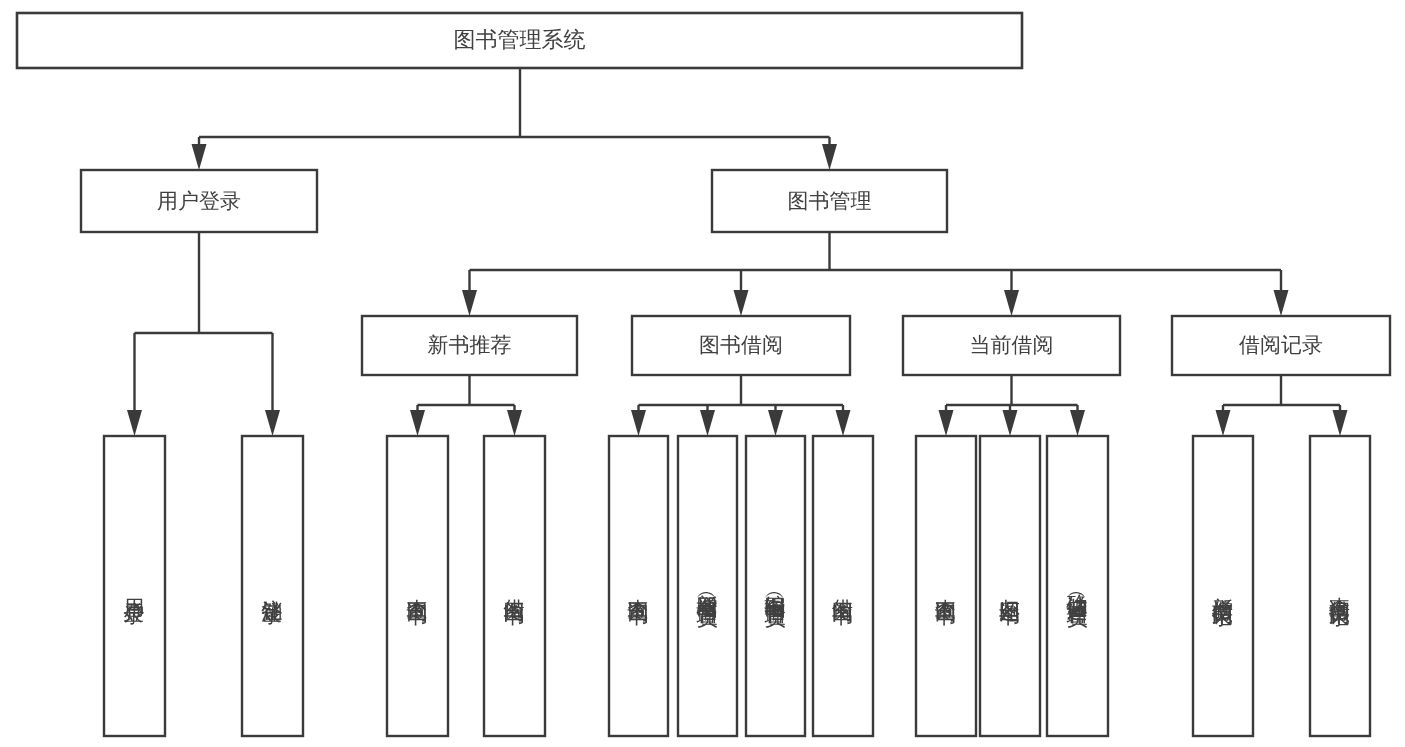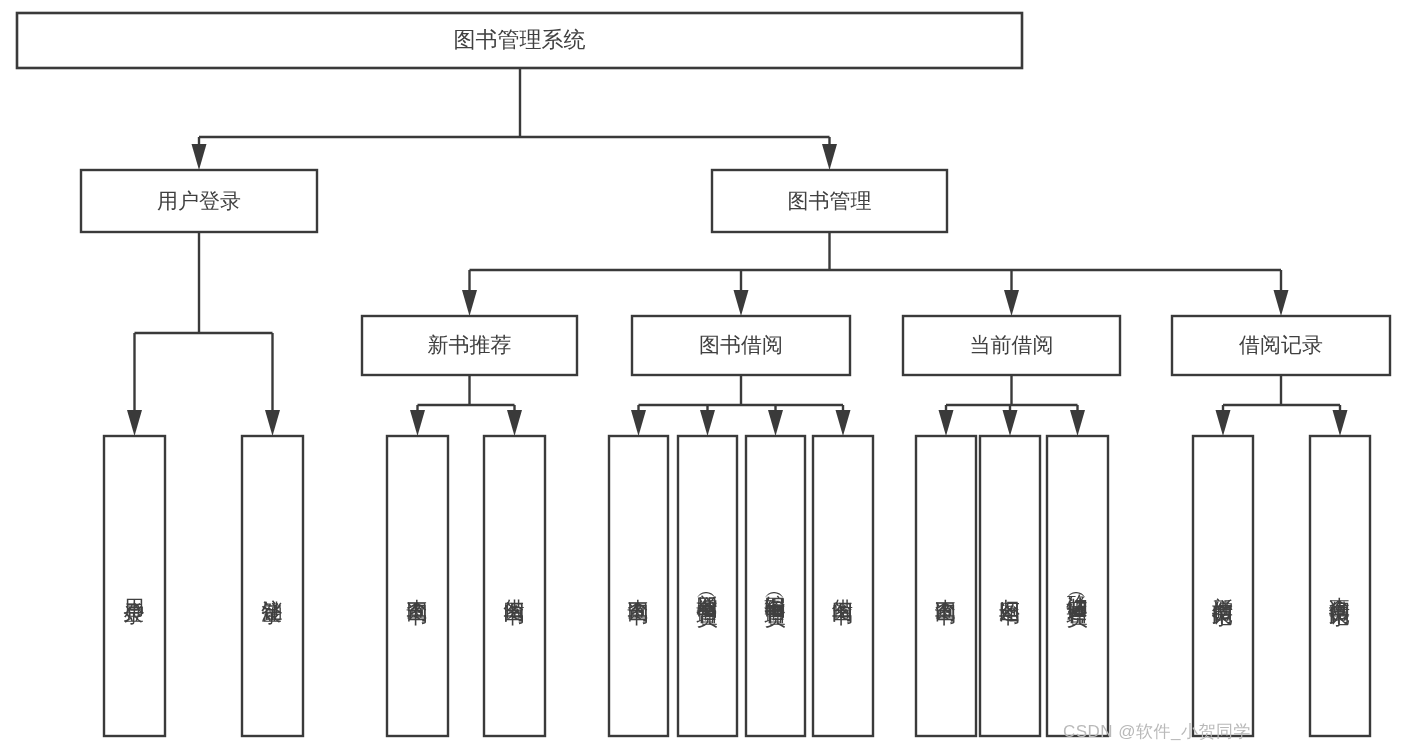--- a/index.html
+++ b/index.html
@@ -224,15 +224,14 @@
       <div class="vlabel" style="left: 678px; top: 436px; width: 59px; height: 300px; display: flex; align-items: center; justify-content: center;">新增图书（管理员）</div>
       <div class="vlabel" style="left: 746px; top: 436px; width: 59px; height: 300px; display: flex; align-items: center; justify-content: center;">编辑图书（管理员）</div>
       <div class="vlabel" style="left: 813px; top: 436px; width: 60px; height: 300px; display: flex; align-items: center; justify-content: center;">借阅图书</div>
       <div class="vlabel" style="left: 916px; top: 436px; width: 60px; height: 300px; display: flex; align-items: center; justify-content: center;">查询图书</div>
       <div class="vlabel" style="left: 980px; top: 436px; width: 60px; height: 300px; display: flex; align-items: center; justify-content: center;">归还图书</div>
       <div class="vlabel" style="left: 1047px; top: 436px; width: 61px; height: 300px; display: flex; align-items: center; justify-content: center;">确认归还（管理员）</div>
       <div class="vlabel" style="left: 1193px; top: 436px; width: 60px; height: 300px; display: flex; align-items: center; justify-content: center;">新增借阅记录</div>
       <div class="vlabel" style="left: 1310px; top: 436px; width: 60px; height: 300px; display: flex; align-items: center; justify-content: center;">查询借阅记录</div>
     </div>
 
-  <div id="watermark">CSDN @软件_小贺同学</div>
 
 </div>
 
 </body></html>

